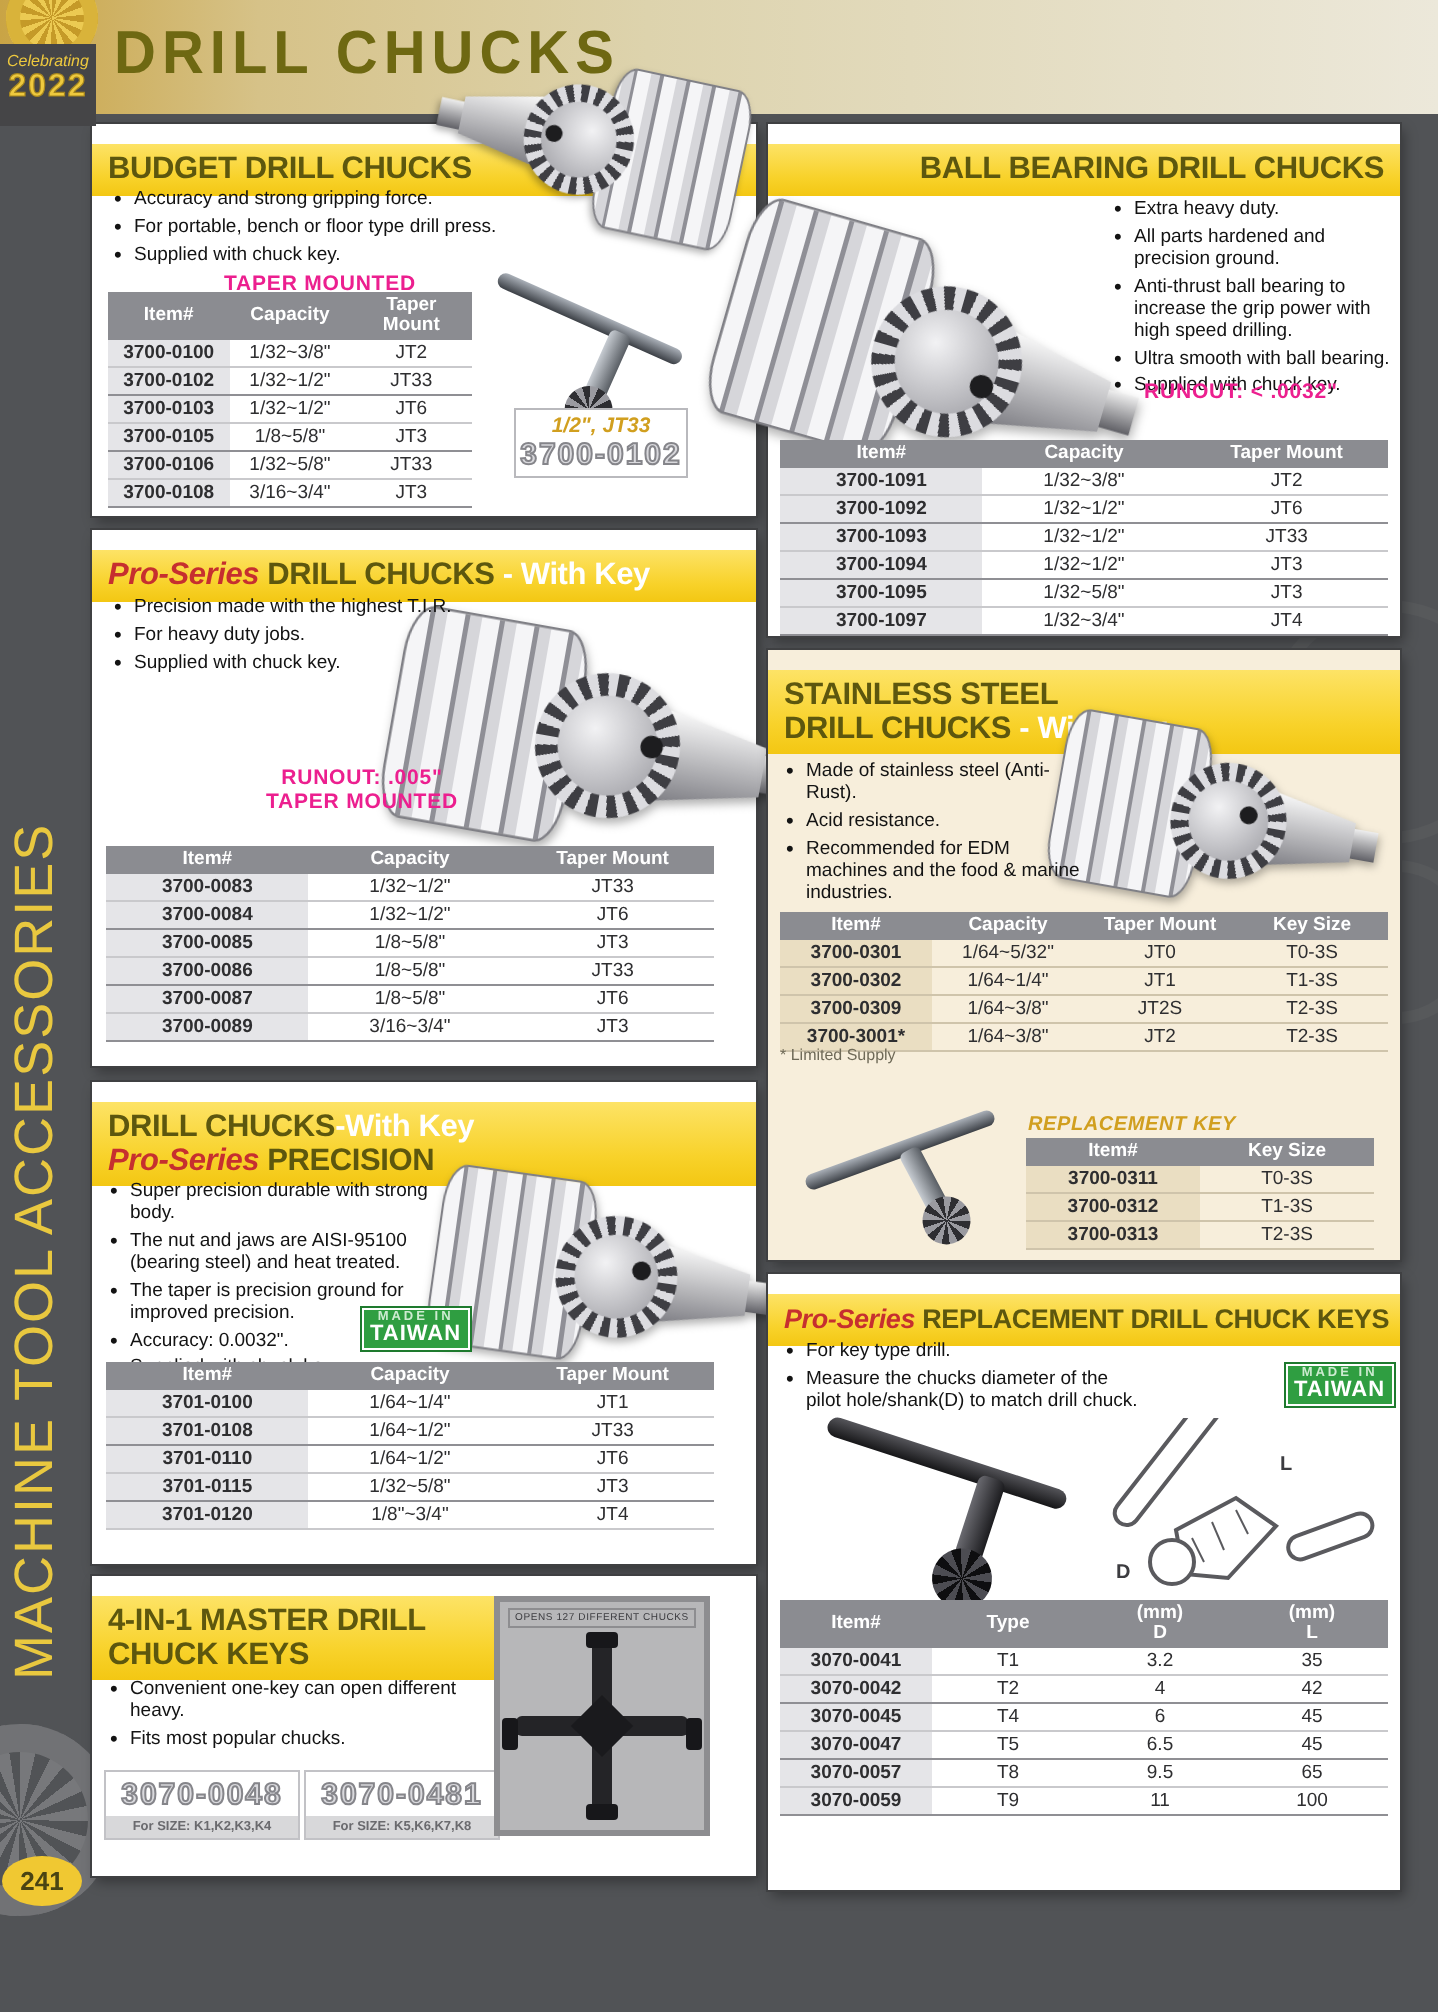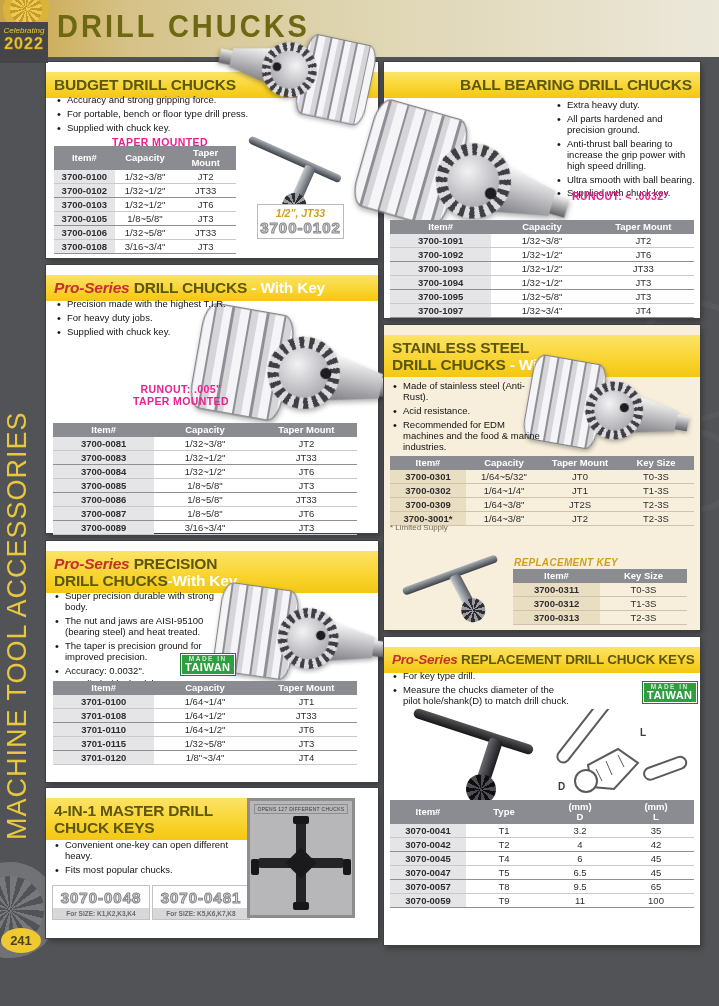--- a/index.html
+++ b/index.html
@@ -241,25 +241,20 @@
     <table class="spec abs" style="left:7px;top:158px;width:304px;">
         <thead>
           <tr>
             <th>Item#</th>
             <th>Capacity</th>
             <th>Taper Mount</th>
           </tr>
         </thead>
         <tbody>
           <tr>
-            <td>3700-0081</td>
-            <td>1/32~3/8"</td>
-            <td>JT2</td>
-          </tr>
-          <tr>
             <td>3700-0083</td>
             <td>1/32~1/2"</td>
             <td>JT33</td>
           </tr>
           <tr>
             <td>3700-0084</td>
             <td>1/32~1/2"</td>
             <td>JT6</td>
           </tr>
           <tr>
@@ -282,25 +277,25 @@
             <td>3/16~3/4"</td>
             <td>JT3</td>
           </tr>
         </tbody>
       </table>
   </section>
 
   <section class="panel" id="p-precision">
     <div class="banner h2">
       <span class="bt">
+        <span class="t-olive">DRILL CHUCKS</span><span class="t-white">-With Key</span>
+      </span>
+      <span class="bt">
         <span class="t-brand">Pro-Series</span>
         <span class="t-olive">PRECISION</span>
-      </span>
-      <span class="bt">
-        <span class="t-olive">DRILL CHUCKS</span><span class="t-white">-With Key</span>
       </span>
     </div>
     <div class="chuck" style="left:178px;top:40px;transform:rotate(8deg) scale(1.05);transform-origin:left top;">
       <div class="c-body"></div>
         <div class="c-gear"></div>
         <div class="c-nose"></div>
         <div class="c-tip"></div>
       <div class="c-hole" style="left:94px;top:34px;"></div>
     </div>
     <ul class="bullets abs" style="left:8px;top:50px;width:178px;">

